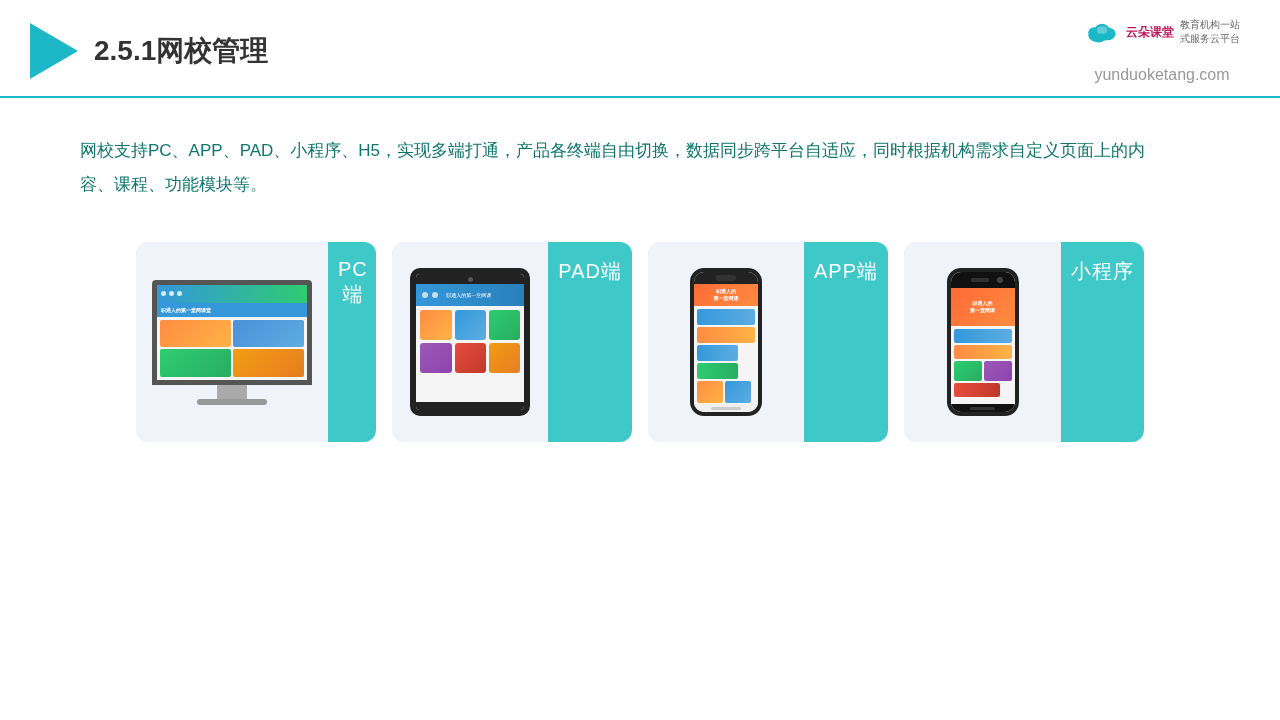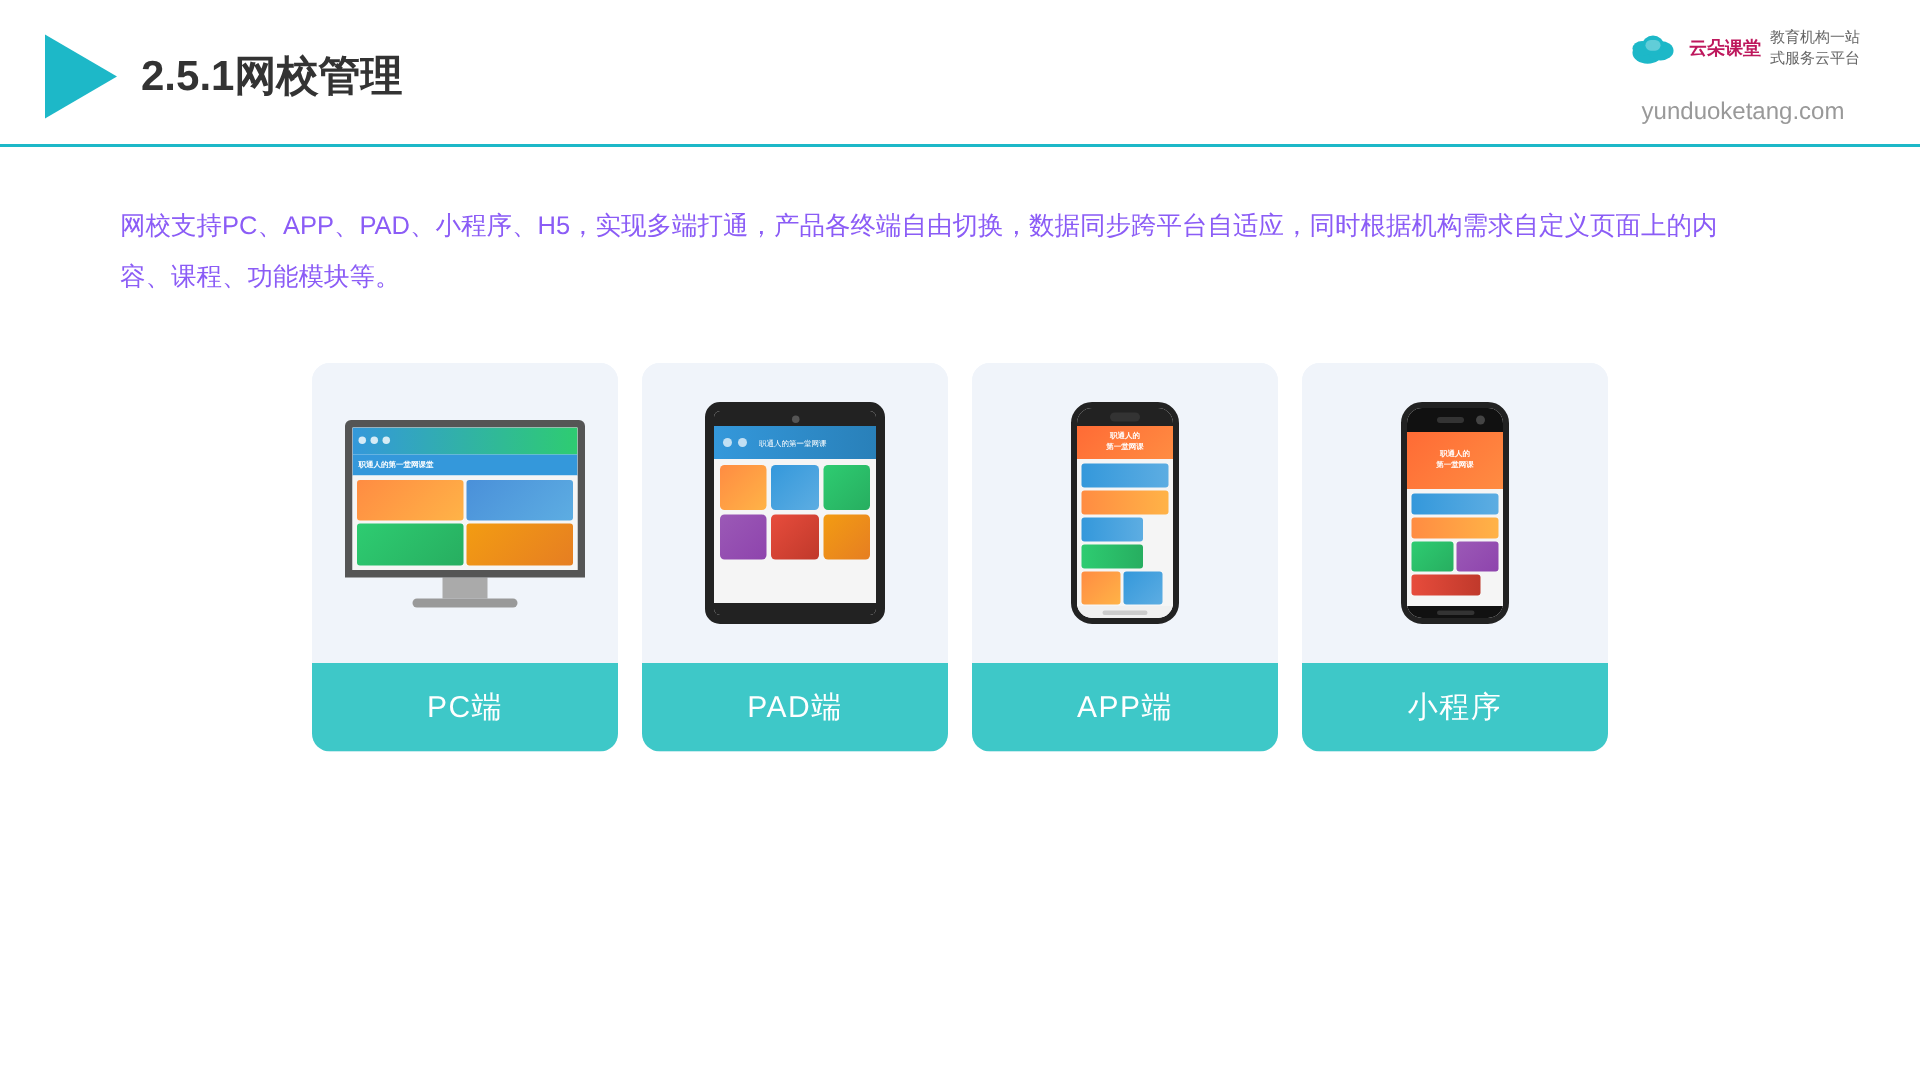--- a/index.html
+++ b/index.html
@@ -63,38 +63,38 @@
     .brand-tagline {
       font-size: 10px;
       color: #666;
       white-space: nowrap;
     }
 
     
     .description {
       padding: 36px 112px 20px 80px;
       font-size: 17px;
-      color: #8b5cf6;
+      color: #0f766e;
       line-height: 2;
     }
 
     
     .cards-container {
       display: flex;
       gap: 16px;
       padding: 20px 70px 0 70px;
       justify-content: center;
     }
 
     .card {
       background: #f0f4fa;
       border-radius: 12px;
-      width: 204px;
-      display: flex;
-      flex-direction: column;
+      width: 240px;
+      display: flex;
+      flex-direction: row;
       overflow: hidden;
     }
 
     .card-image-area {
       flex: 1;
       display: flex;
       align-items: center;
       justify-content: center;
       padding: 20px 16px;
       min-height: 200px;

